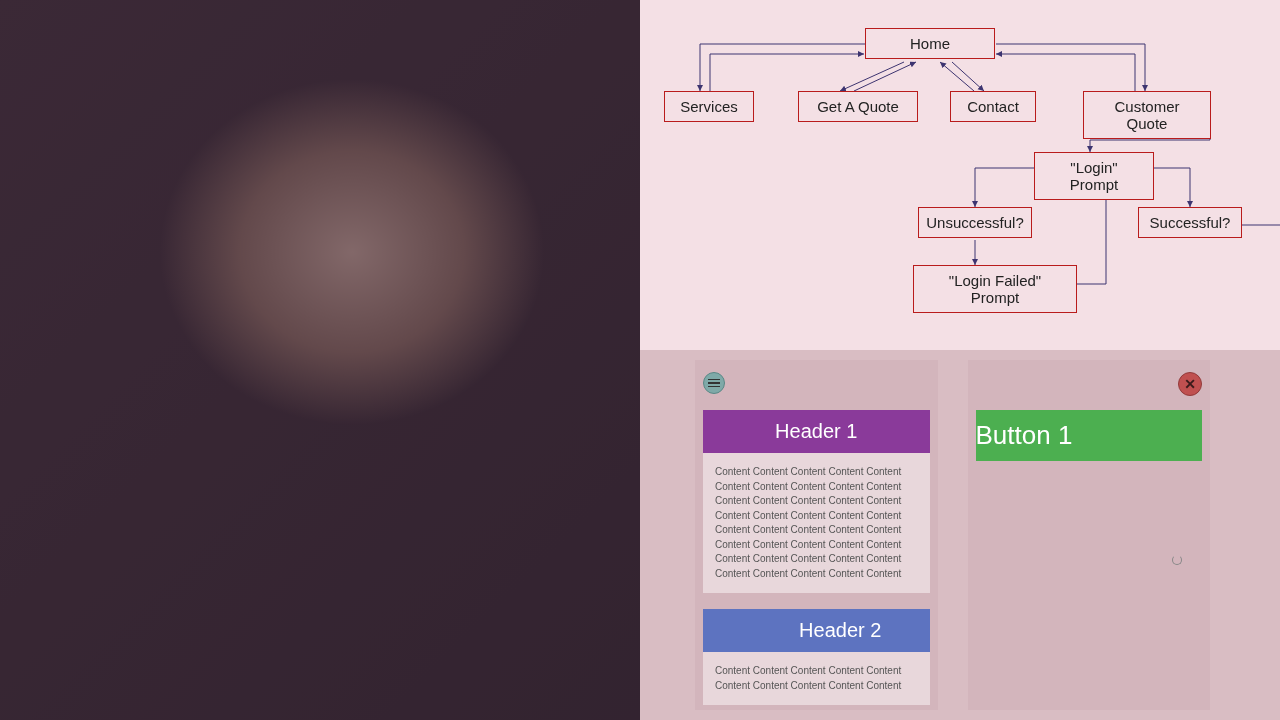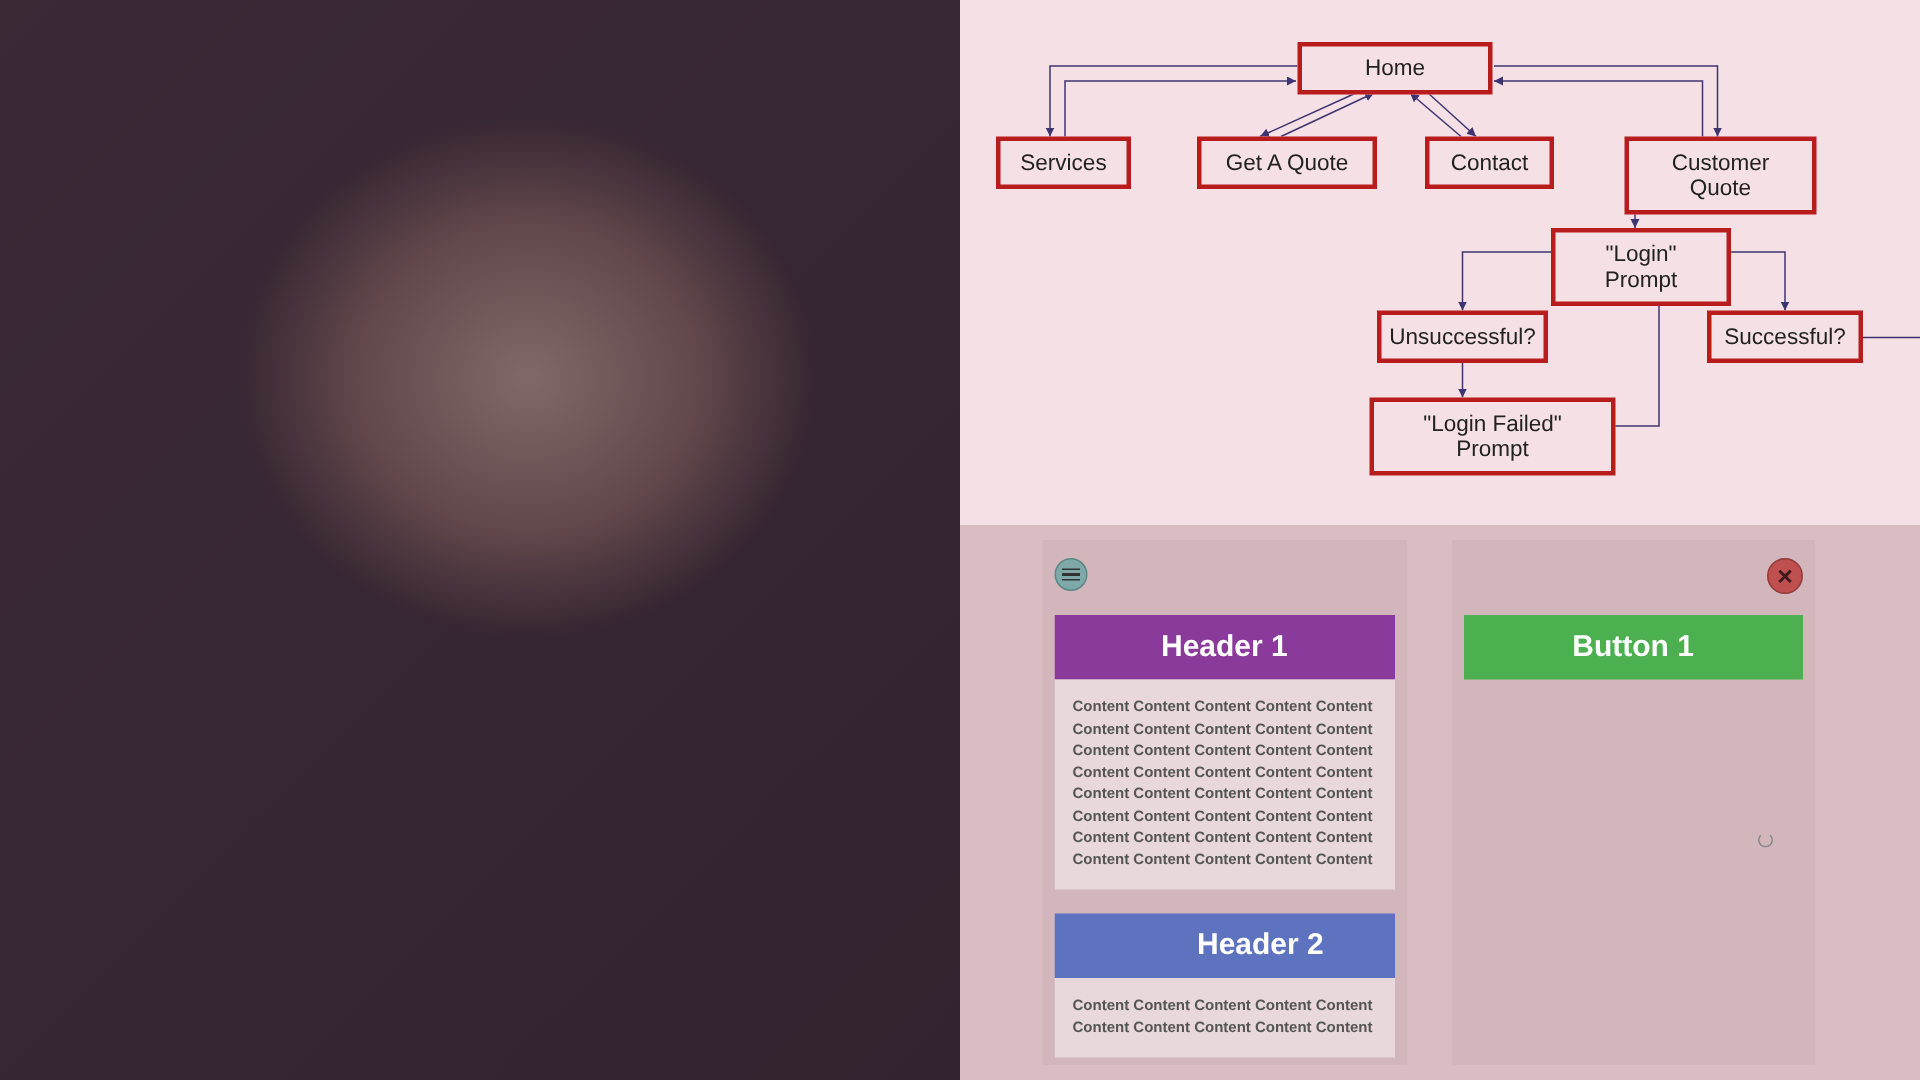--- a/index.html
+++ b/index.html
@@ -31,21 +31,21 @@
 }
 
 .top-right {
   position: absolute;
   left: 640px; top: 0;
   width: 640px; height: 350px;
   background: #f4e0e5;
 }
 .node {
   position: absolute;
-  border: 3px solid #b91c1c;
+  border: 1px solid #b91c1c;
   color: #222;
   background: #f4e0e5;
   text-align: center;
   display: flex;
   align-items: center;
   justify-content: center;
   font-size: 15px;
   padding: 6px 12px;
 }
 
@@ -77,21 +77,20 @@
   margin-left: 15px;
   margin-right: 70px;
 }
 .panel-inner {
   position: absolute;
   top: 50px;
   left: 8px;
   right: 8px;
   bottom: 0;
   overflow: hidden;
-  font-weight: bold;
 }
 .hamb {
   position: absolute;
   left: 8px; top: 12px;
   width: 22px; height: 22px;
   border-radius: 50%;
   background: #7fa9a8;
   border: 1px solid #5a8886;
   display: flex;
   flex-direction: column;
@@ -124,23 +123,22 @@
 .content-box {
   background: #e8d7db;
   padding: 12px;
   font-size: 10px;
   color: #555;
   line-height: 1.45;
   margin-bottom: 16px;
 }
 .btn {
   color: #fff;
-  text-align: center;
   padding: 10px 0;
-  font-size: 20px;
+  font-size: 26px;
 }
 .b1c { background: #4caf50; }
 .b2c { background: #6a9a60; }
 .spinner {
   position: absolute;
   top: 145px;
   right: 20px;
   width: 10px; height: 10px;
   border: 1.5px solid #888;
   border-top-color: transparent;

